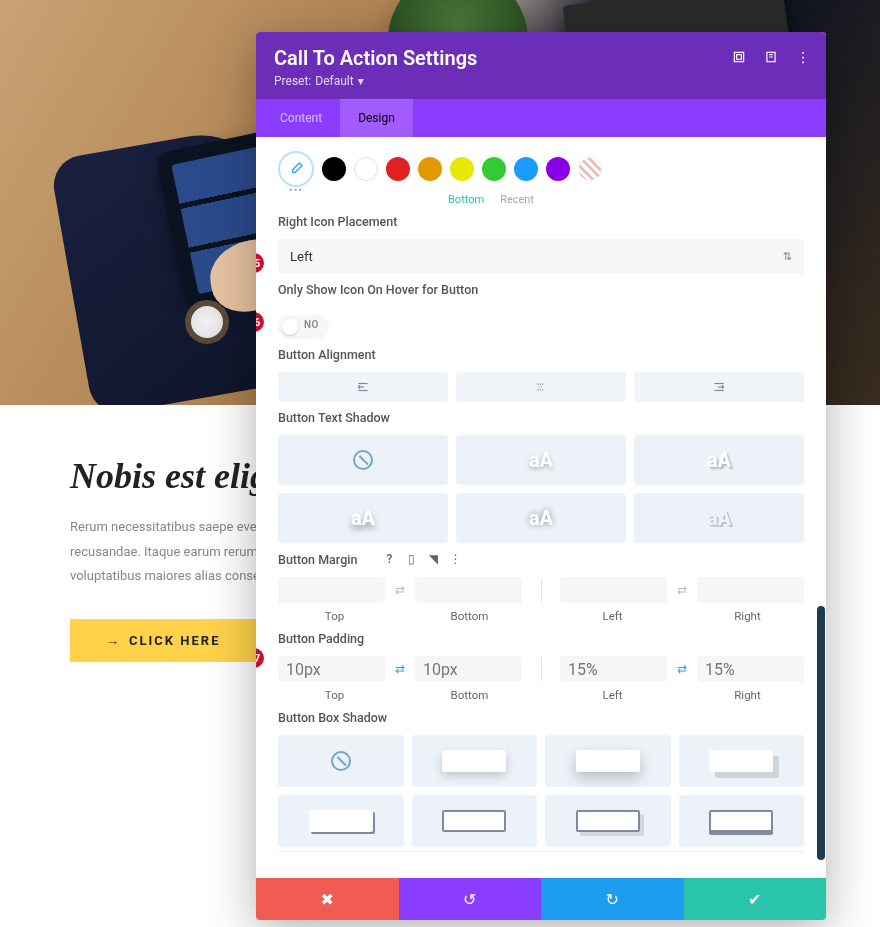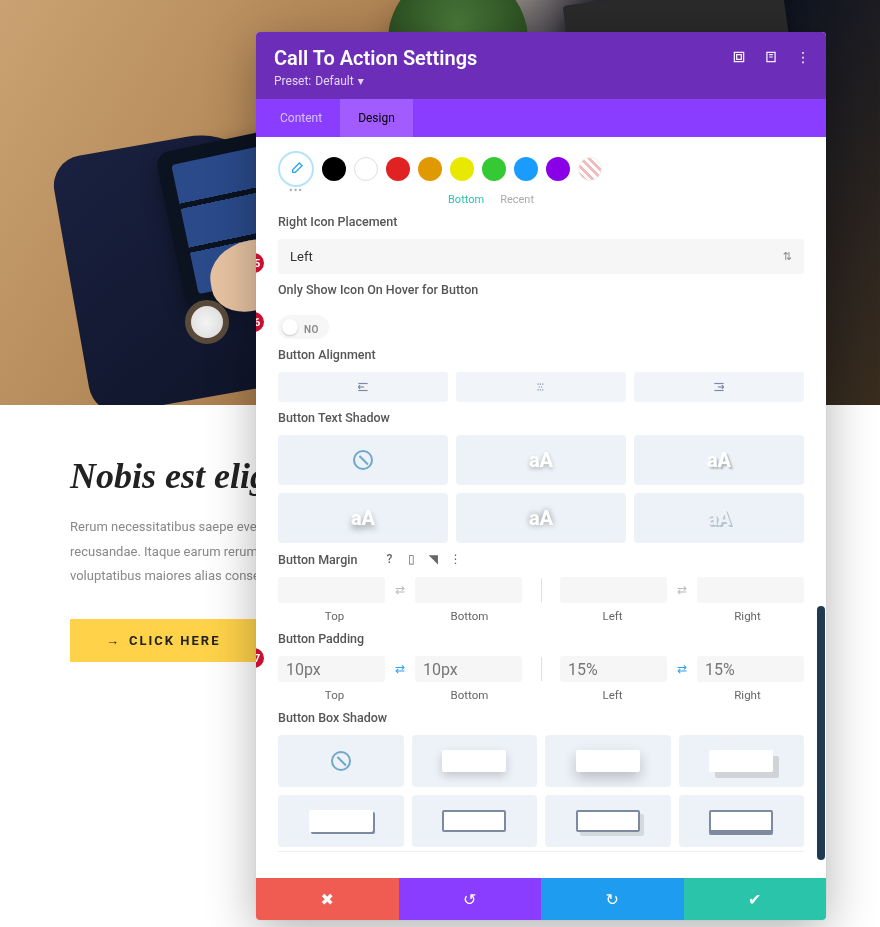--- a/index.html
+++ b/index.html
@@ -47,21 +47,21 @@
   .eyedrop .dots{position:absolute;bottom:-12px;font-size:11px;color:#aaa;letter-spacing:1px;}
   .swatch { width:24px; height:24px; border-radius:50%; cursor:pointer;}
   .swatch.b1{background:#000;} .swatch.b2{background:#fff;border:1px solid #ddd;} .swatch.b3{background:#e02222;} .swatch.b4{background:#e09900;} .swatch.b5{background:#e8e800;} .swatch.b6{background:#36c936;} .swatch.b7{background:#1a9cff;} .swatch.b8{background:#8a00e6;}
   .swatch.none{background:repeating-linear-gradient(45deg,#fff,#fff 3px,#f3bcbc 3px,#f3bcbc 6px); border:1px solid #eee;}
   .saved-recent { display:flex; gap:16px; font-size:11px; margin-left:170px; margin-top:6px;}
   .saved{color:#29c4a9;} .recent{color:#aaa;}
 
   .select { background:#f6f6f7; border-radius:3px; padding:10px 12px; font-size:13px; color:#333; display:flex; justify-content:space-between; align-items:center; margin-top:6px;}
   .select .caret{font-size:11px; color:#888;}
 
-  .toggle { display:inline-flex; align-items:flex-end; background:#f6f6f7; border-radius:14px; padding:4px 10px 4px 4px; gap:6px; margin-top:8px;}
+  .toggle { display:inline-flex; align-items:flex-start; background:#f6f6f7; border-radius:14px; padding:4px 10px 4px 4px; gap:6px; margin-top:8px;}
   .toggle .knob{width:16px;height:16px;border-radius:50%;background:#fff; box-shadow:0 1px 2px rgba(0,0,0,.2);}
   .toggle .txt{font-size:10px;color:#8a8a8a;font-weight:600;letter-spacing:.5px;}
 
   .align-row { display:flex; gap:8px; margin-top:8px;}
   .align-btn { flex:1; background:#f1f4f8; height:30px; border-radius:3px; display:flex; align-items:center; justify-content:center; color:#7d8aa0; cursor:pointer;}
   .align-btn svg{width:14px;height:14px;}
 
   .shadow-grid, .box-grid { display:grid; grid-template-columns:repeat(3,1fr); gap:8px; margin-top:10px;}
   .shadow-cell { background:#edf2f8; height:50px; border-radius:4px; display:flex; align-items:center; justify-content:center;}
   .noicon{width:20px;height:20px;border:2px solid #6fa8c9;border-radius:50%;position:relative;}

